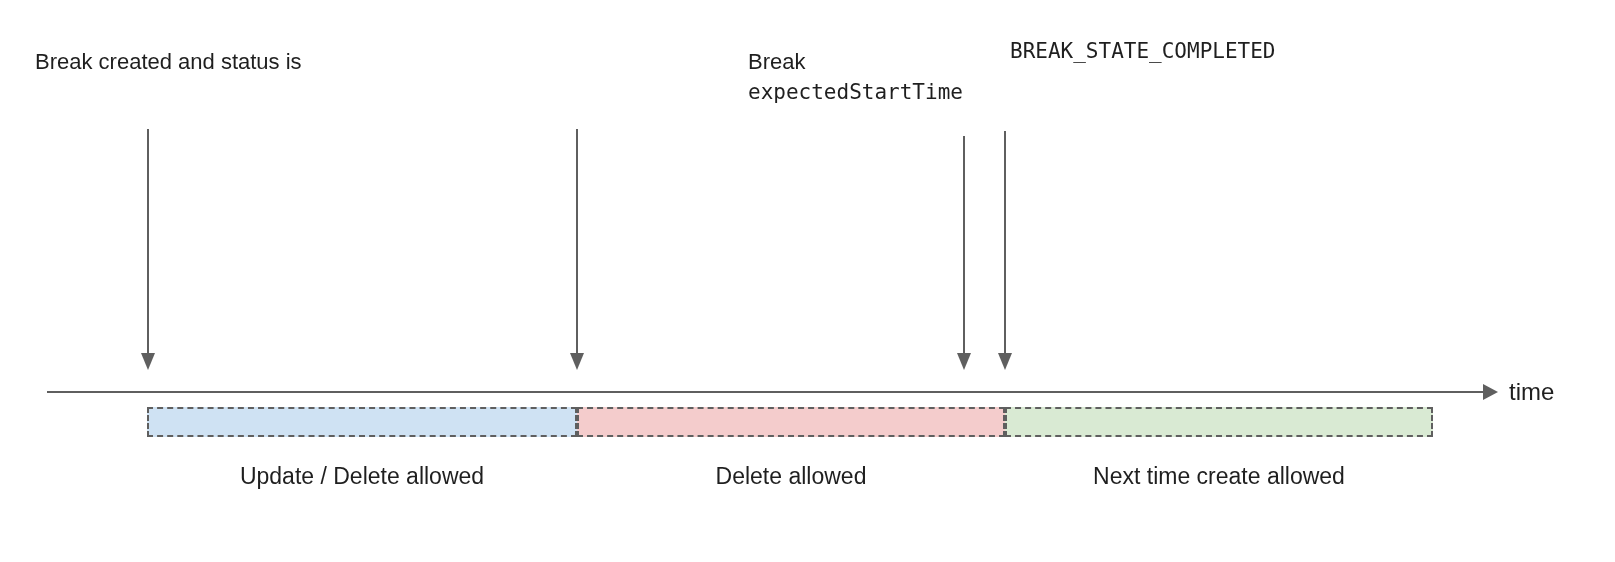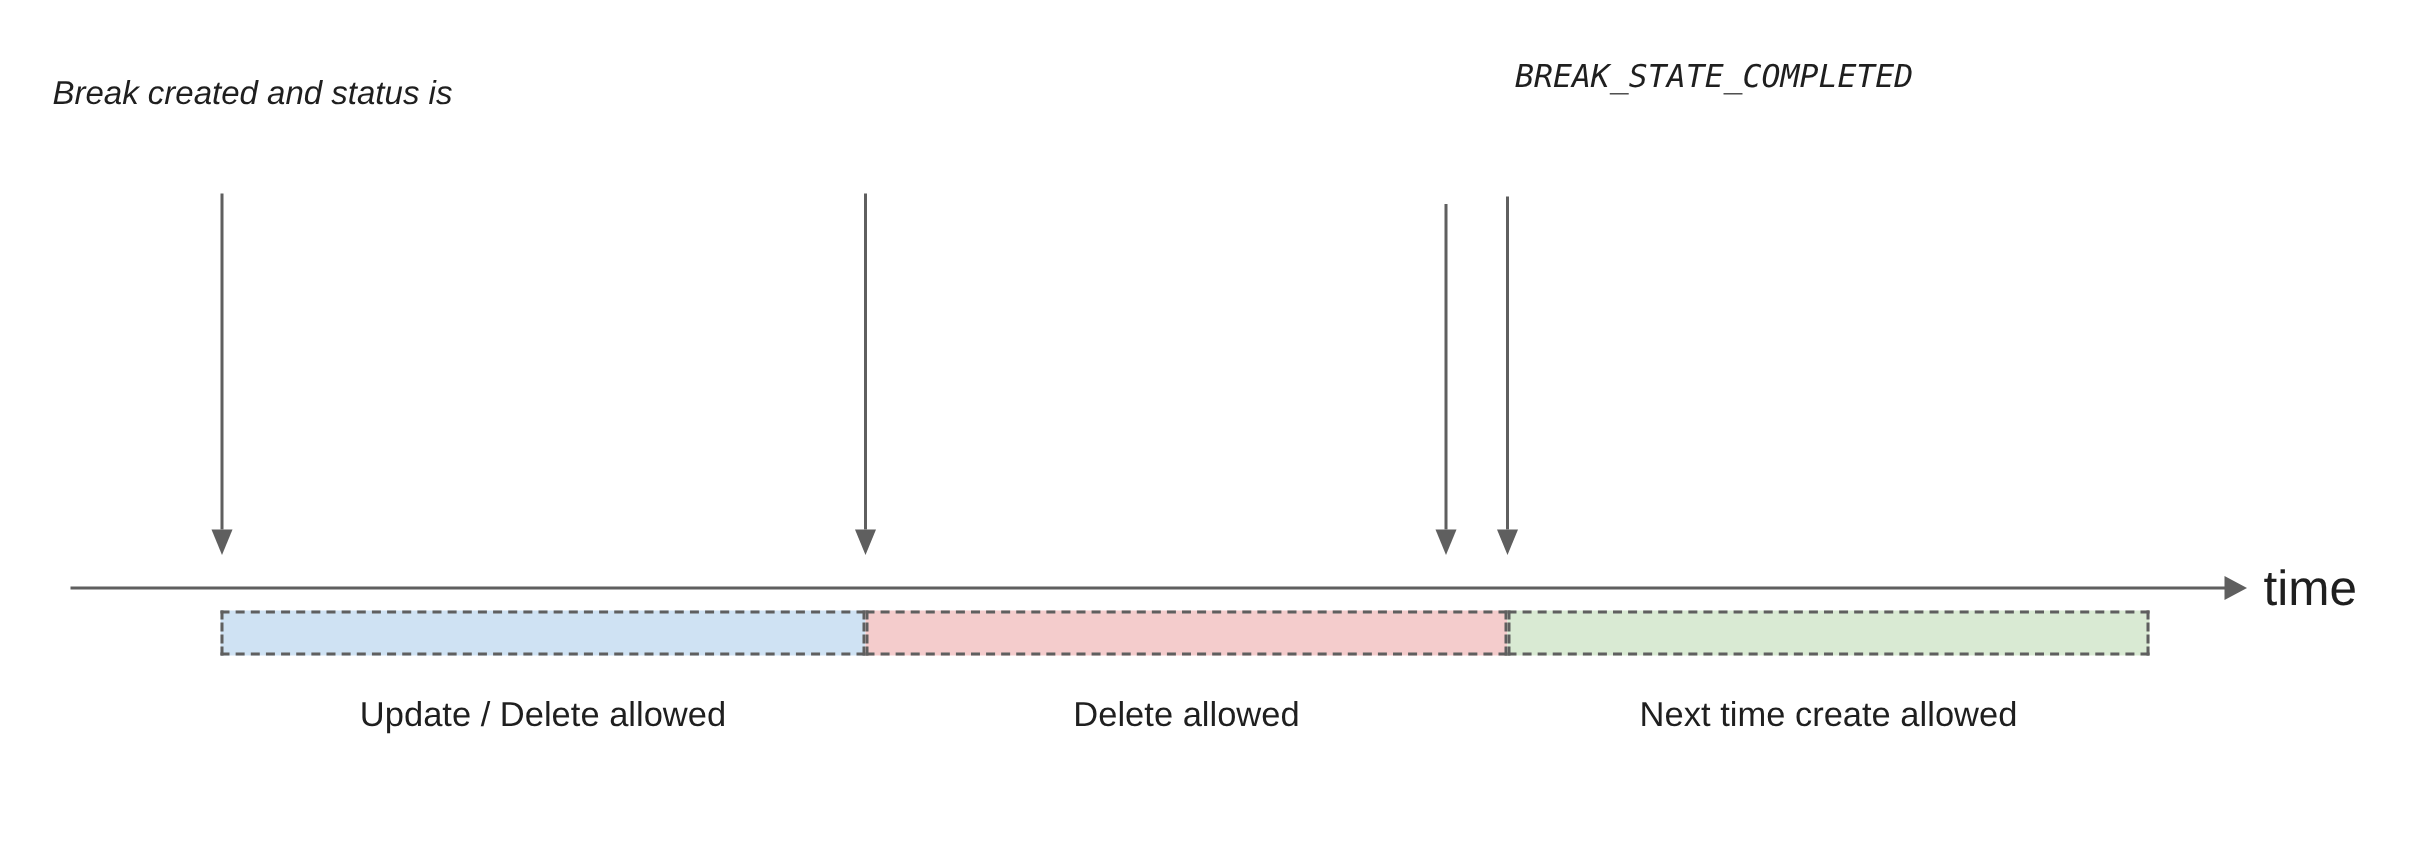--- a/index.html
+++ b/index.html
@@ -11,21 +11,20 @@
     font-family: "Liberation Sans", sans-serif;
     color: #1f1f1f;
     overflow: hidden;
   }
   
   .annotation {
     position: absolute;
     font-size: 22px;
     line-height: 30px;
     white-space: nowrap;
-    font-style: italic;
   }
   .annotation .sans-line { font-family: "Liberation Sans", sans-serif; }
   .annotation .code-line { font-family: "DejaVu Sans Mono", monospace; font-size: 21px; }
   
   .v-arrow {
     position: absolute;
     width: 2px;
     background: #5f5f5f;
   }
   .v-arrow::after {
@@ -55,21 +54,21 @@
     width: 0; height: 0;
     border-style: solid;
     border-color: transparent;
     border-width: 8px 0 8px 15px;
     border-left-color: #5f5f5f;
   }
   .axis-label {
     position: absolute;
     left: 1509px;
     top: 378px;
-    font-size: 33px;
+    font-size: 24px;
     line-height: 28px;
   }
   
   .segment {
     position: absolute;
     top: 407px;
     height: 30px;
     box-sizing: border-box;
     border: 2px dashed #5f5f5f;
   }
@@ -85,20 +84,22 @@
 <body>
 
 <div class="canvas">
 
   <div class="annotation" style="left:35px; top:47px;">
     <div class="sans-line">Break created and status is</div>
   </div>
 
 
   <div class="annotation" style="left:748px; top:47px;">
+    <div class="sans-line">Break</div>
+    <div class="code-line">expectedStartTime</div>
   </div>
 
   <div class="annotation" style="left:1010px; top:36px;">
     <div class="code-line">BREAK_STATE_COMPLETED</div>
   </div>
 
   <div class="v-arrow" style="left:147px; top:129px; height:224px;"></div>
   <div class="v-arrow" style="left:576px; top:129px; height:224px;"></div>
   <div class="v-arrow" style="left:963px; top:136px; height:217px;"></div>
   <div class="v-arrow" style="left:1004px; top:131px; height:222px;"></div>

